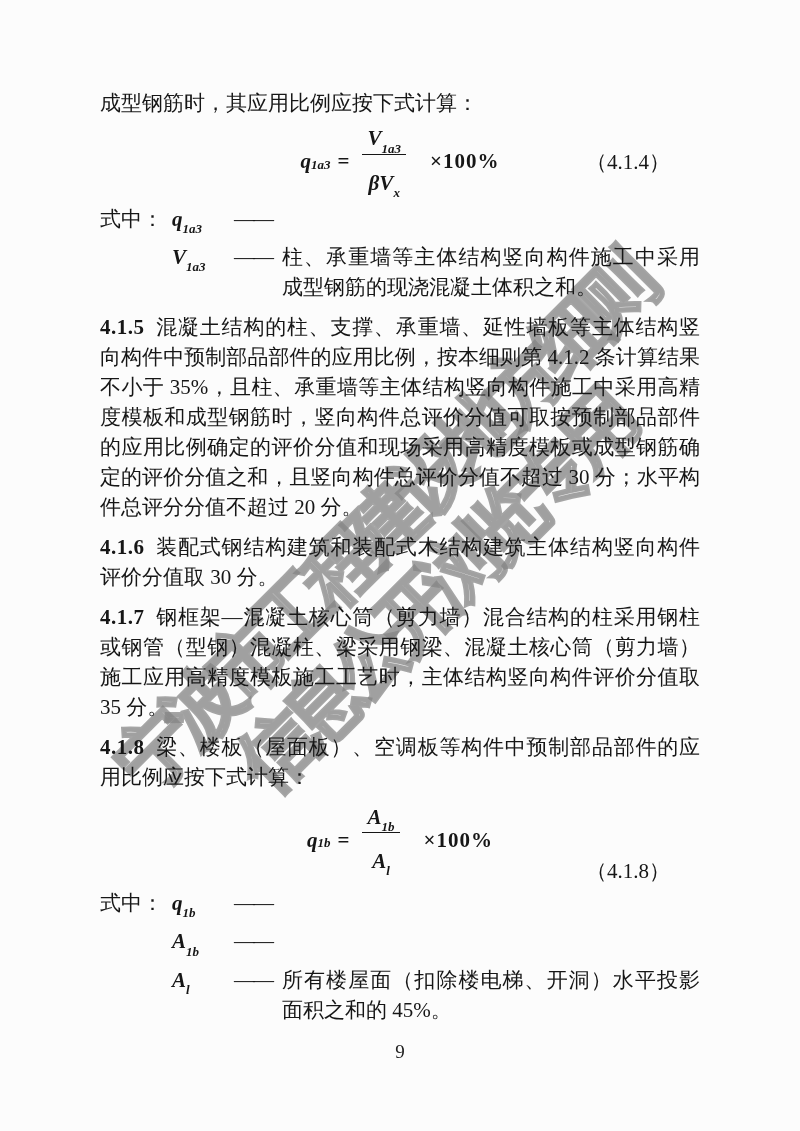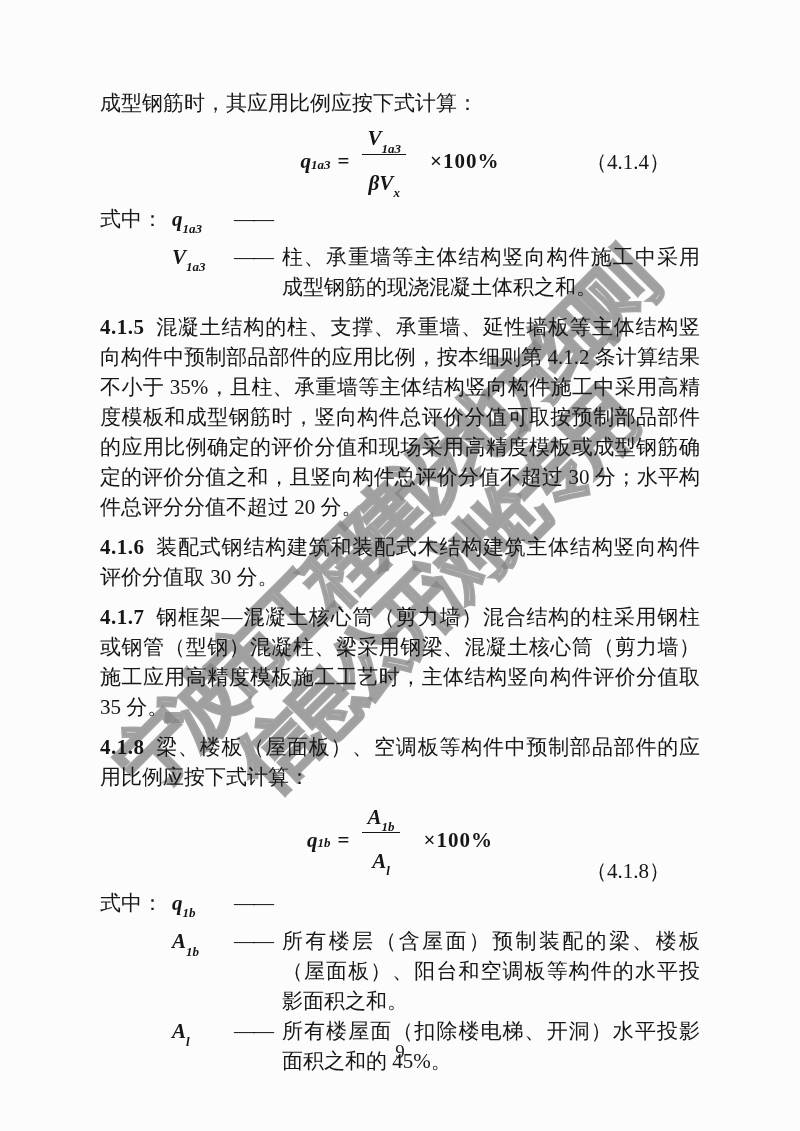--- a/index.html
+++ b/index.html
@@ -168,21 +168,20 @@
     <div class="def-list" style="margin-top:2px;">
       <div class="def-row">
         <span class="def-label">式中：</span>
         <span class="def-sym"><span>q</span><sub>1b</sub></span>
         <span class="def-dash">——</span>
       </div>
       <div class="def-row">
         <span class="def-label"></span>
         <span class="def-sym"><span>A</span><sub>1b</sub></span>
         <span class="def-dash">——</span>
-        <span class="def-desc">所有楼层（含屋面）预制装配的梁、楼板（屋面板）、阳台和空调板等构件的水平投影面积之和。</span>
       </div>
       <div class="def-row">
         <span class="def-label"></span>
         <span class="def-sym"><span>A</span><sub>l</sub></span>
         <span class="def-dash">——</span>
         <span class="def-desc">所有楼屋面（扣除楼电梯、开洞）水平投影面积之和的 45%。</span>
       </div>
     </div>
 
   </div>

